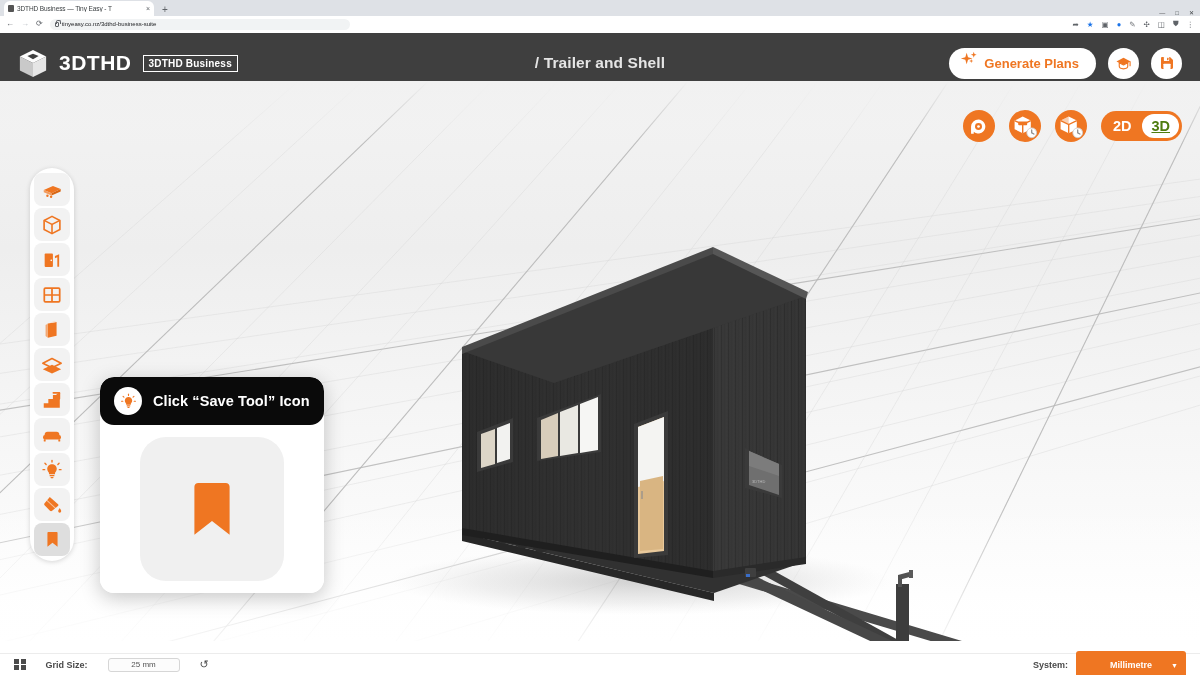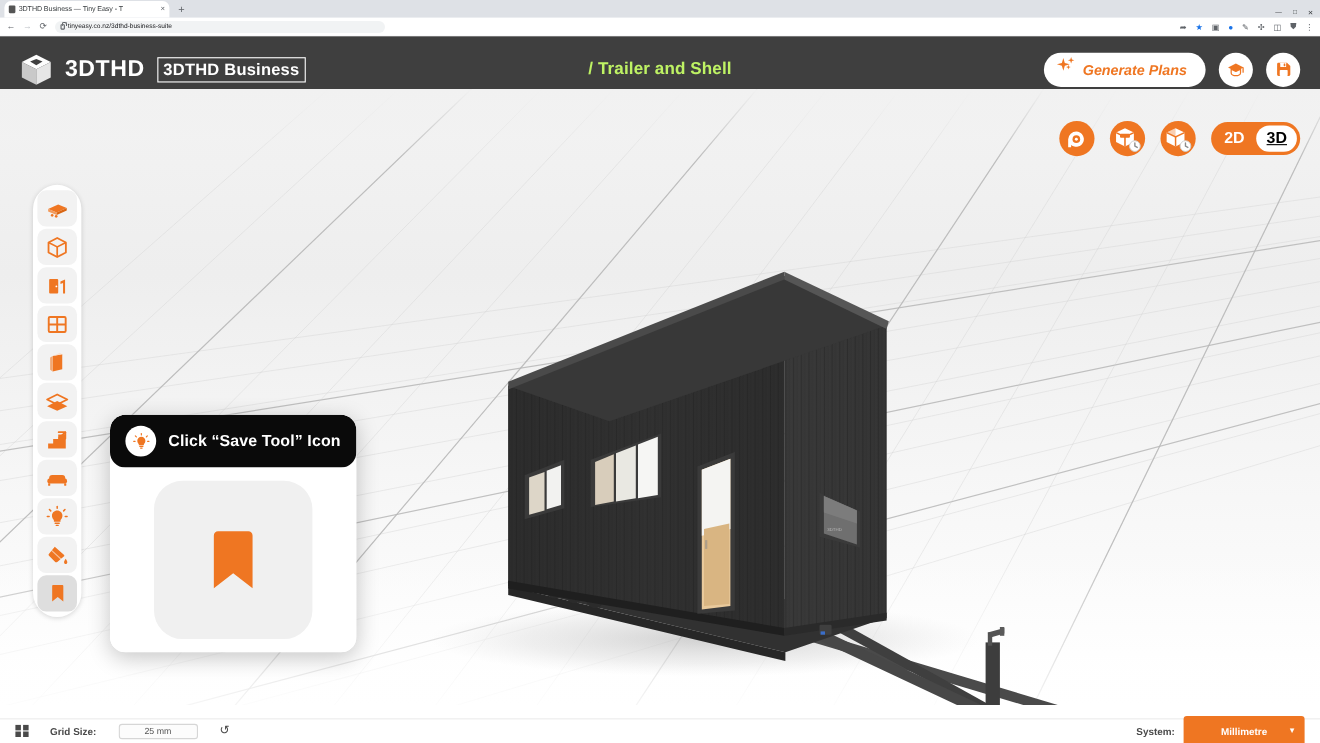--- a/index.html
+++ b/index.html
@@ -80,43 +80,42 @@
     padding: 0 18px;
   }
   .brand { display: flex; align-items: center; gap: 11px; }
   .cube-logo { width: 30px; height: 30px; }
   .brand-name {
     color: #ffffff; font-size: 21px; font-weight: bold;
     letter-spacing: 0.5px;
   }
   .brand-badge {
     border: 1.5px solid #ffffff; color: #ffffff;
-    font-size: 15px; font-weight: bold;
+    font-size: 10px; font-weight: bold;
     padding: 2px 5px; letter-spacing: 0.2px;
     white-space: nowrap;
   }
   .header-title {
     position: absolute; left: 0; right: 0; text-align: center;
-    color: #bef264; font-size: 15.5px; font-weight: bold;
+    color: #e5e5e5; font-size: 15.5px; font-weight: bold;
     pointer-events: none; letter-spacing: 0.1px;
   }
   .header-right {
     margin-left: auto; display: flex; align-items: center; gap: 12px;
     z-index: 2;
   }
   .gen-plans {
     background: #ffffff; border-radius: 18px; height: 31px;
     display: flex; align-items: center; gap: 4px;
     padding: 0 17px 0 11px; position: relative;
     border: none; cursor: pointer;
   }
   .gen-plans .label {
     color: #ef7622; font-size: 13px; font-weight: bold;
     white-space: nowrap;
-    font-style: italic;
   }
   .sparkle { width: 20px; height: 20px; flex: 0 0 auto; margin-top: -4px; }
   .circ-btn {
     width: 31px; height: 31px; border-radius: 50%;
     background: #ffffff; display: flex;
     align-items: center; justify-content: center;
     border: none; cursor: pointer;
   }
 
   
@@ -144,21 +143,21 @@
   }
   .toggle-23d {
     background: #ef7622; border-radius: 16px; height: 30px;
     display: flex; align-items: center; gap: 2px;
     padding: 3px; cursor: pointer;
   }
   .tg-opt {
     font-size: 14.5px; font-weight: bold; color: #ffffff;
     padding: 0 9px; line-height: 24px; border-radius: 13px;
   }
-  .tg-opt.active { background: #ffffff; color: #000000; text-decoration: underline; }
+  .tg-opt.active { background: #ffffff; color: #4d7c0f; text-decoration: underline; }
 
   
   .toolbar {
     position: absolute; left: 30px; top: 87px;
     width: 44px; background: #ffffff;
     border-radius: 22px; padding: 5px 0;
     display: flex; flex-direction: column; align-items: center; gap: 2px;
     box-shadow: 0 1px 5px rgba(0,0,0,0.16); z-index: 6;
   }
   .tool {

